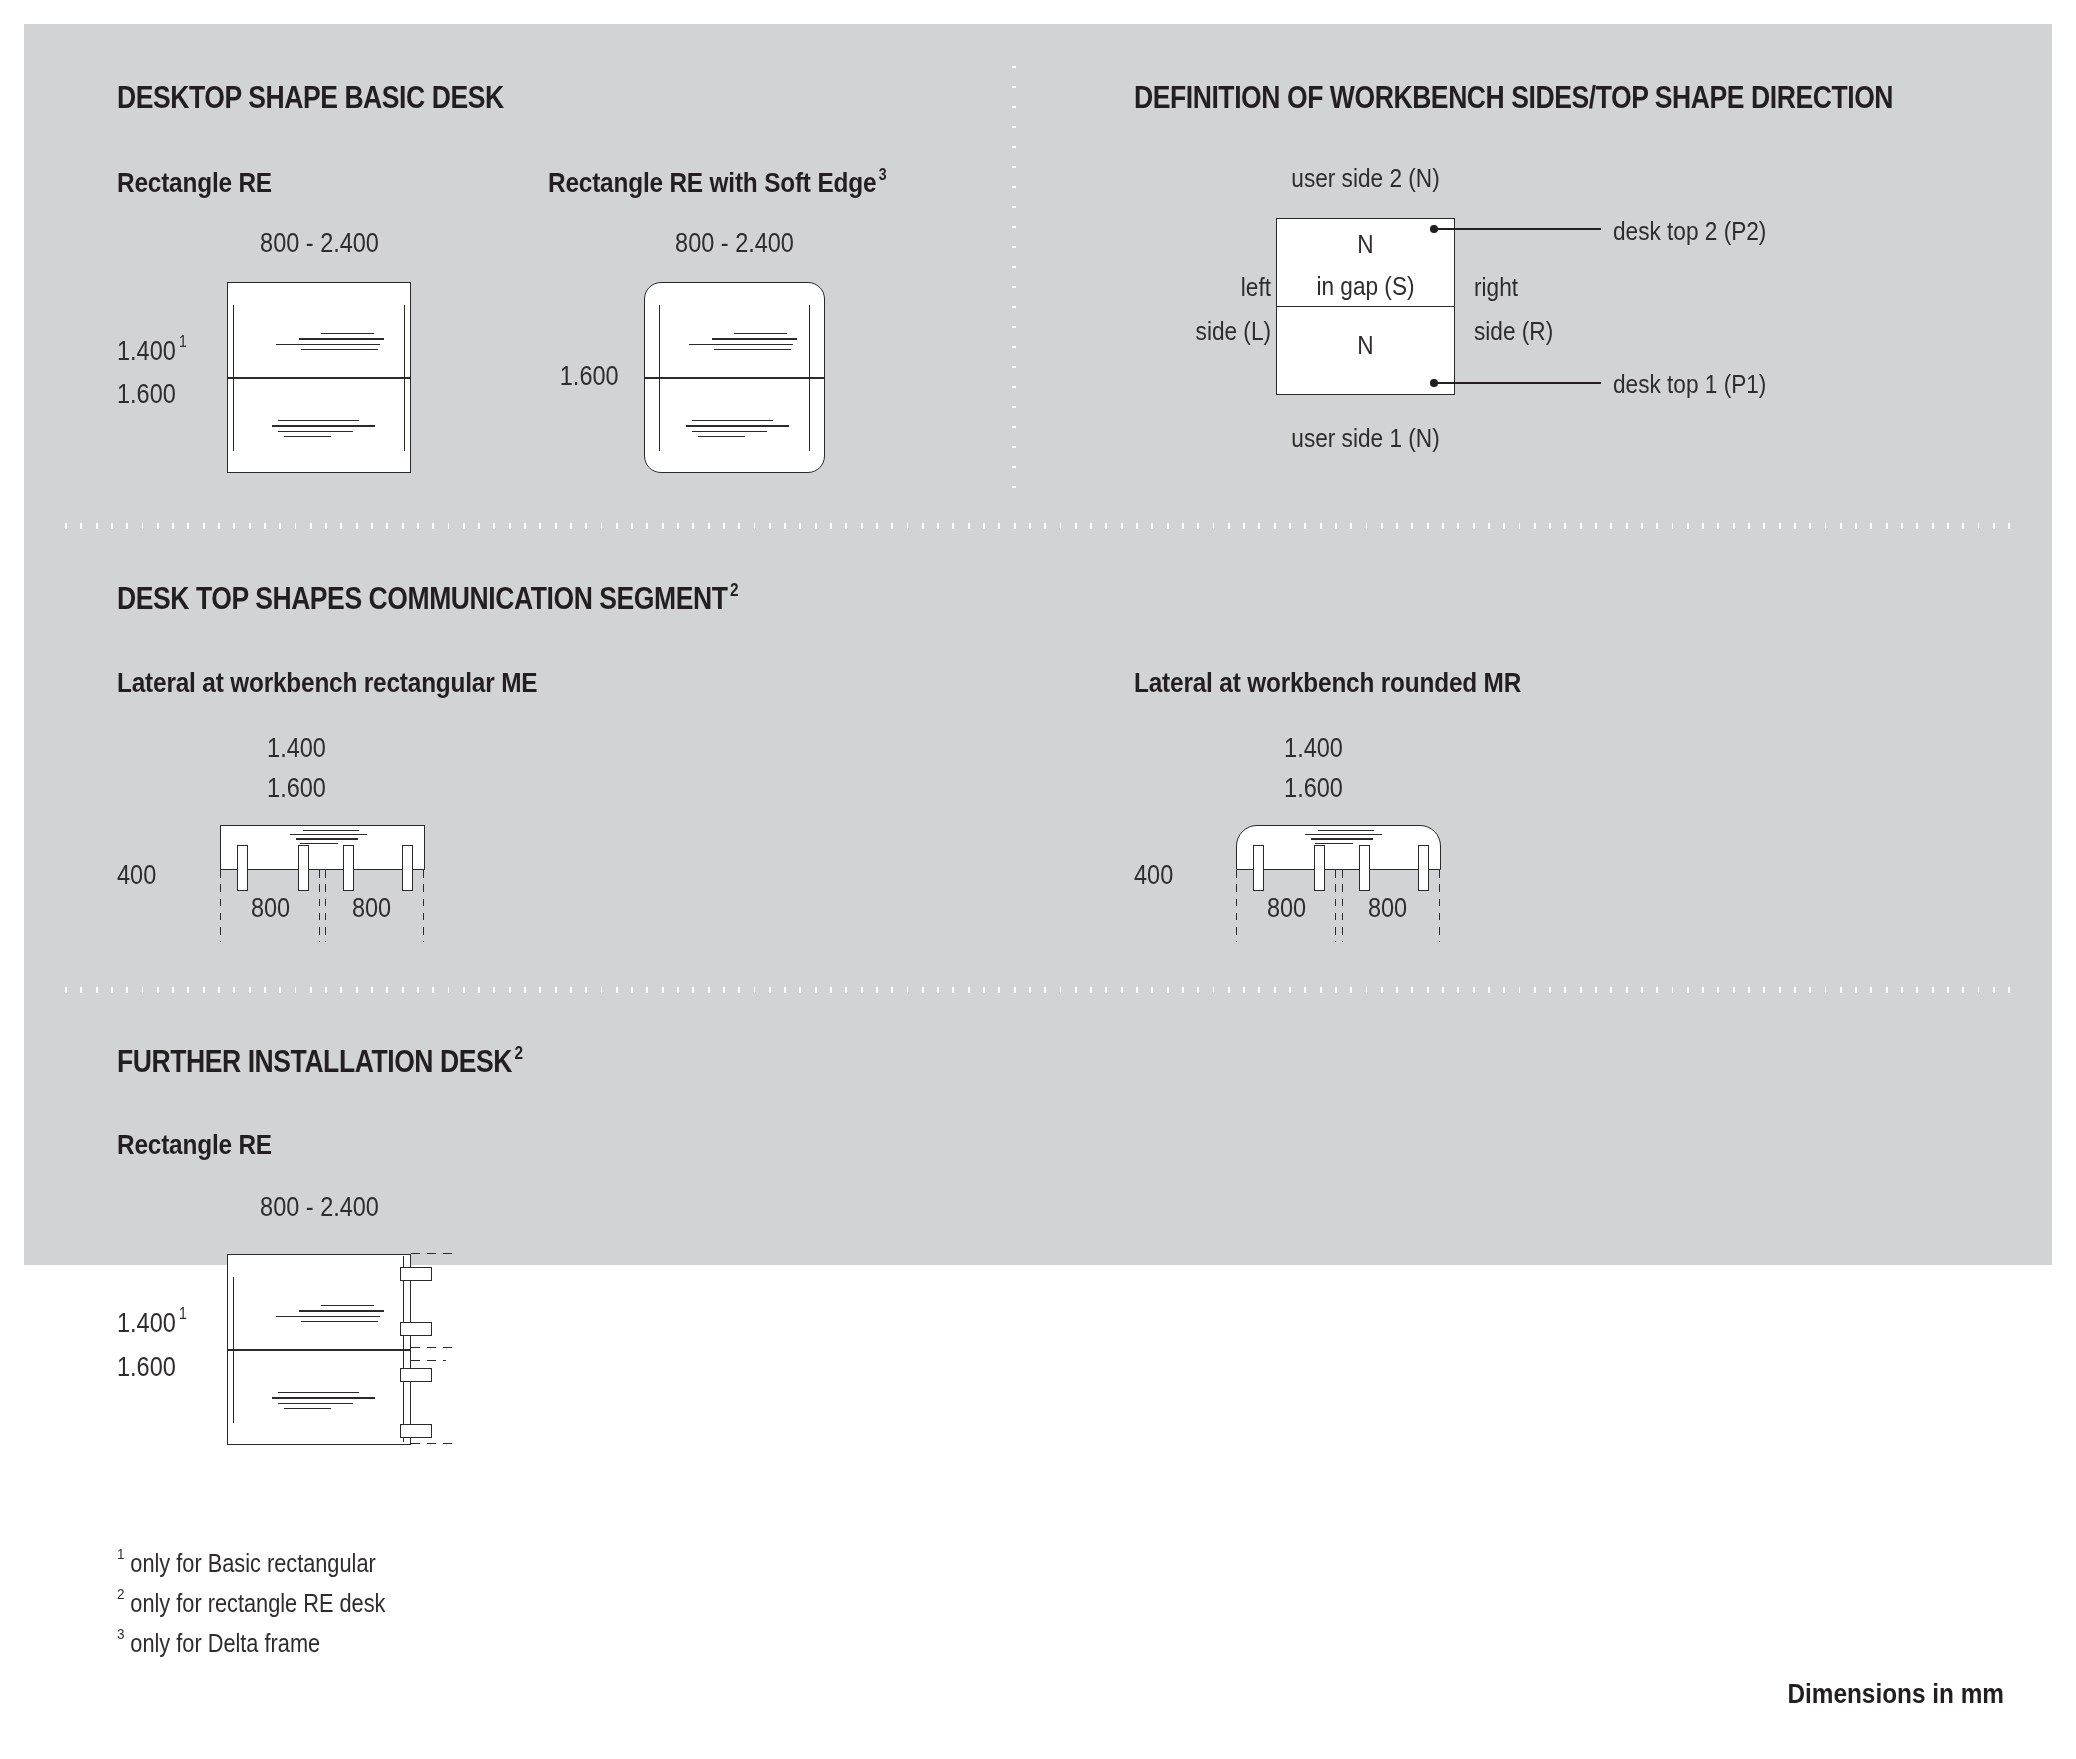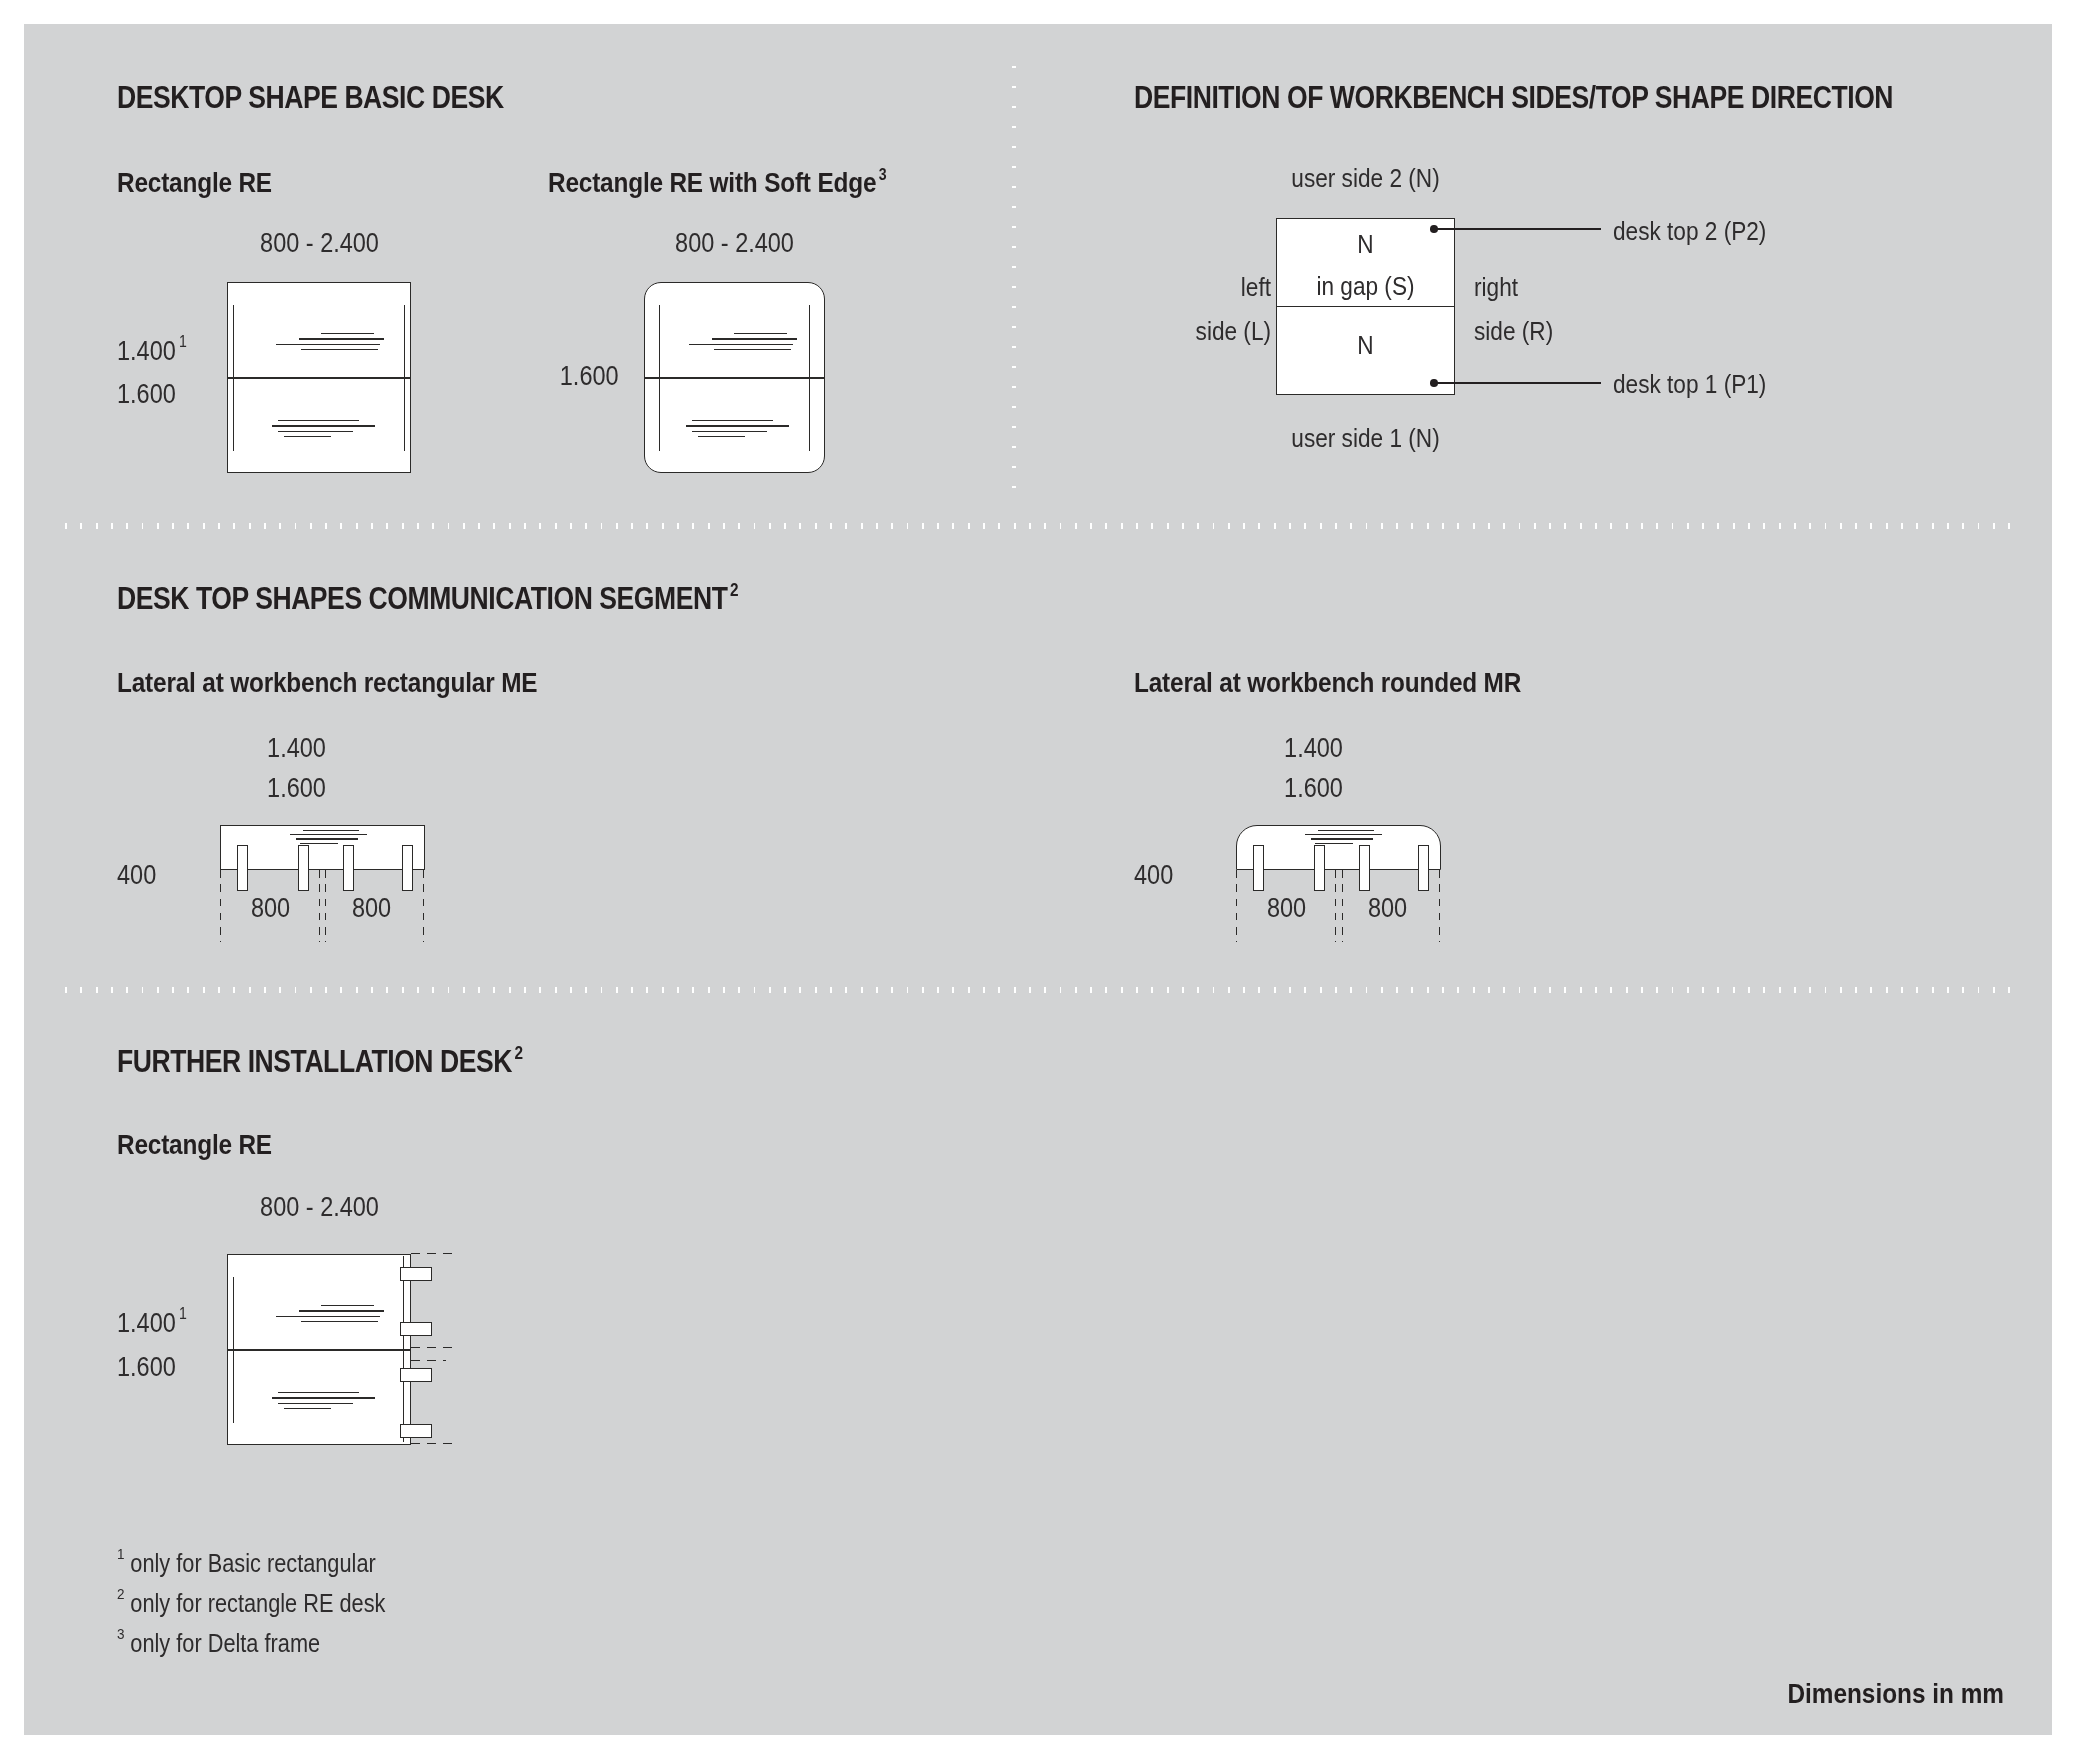--- a/index.html
+++ b/index.html
@@ -1,18 +1,18 @@
 <!DOCTYPE html>
 <html style="font-size:7.6px"><head>
 <meta charset="utf-8">
 <style>
   html,body{margin:0;padding:0;background:#fff;}
   .page{position:relative;width:2077px;height:1759px;background:#ffffff;overflow:hidden;
         font-family:"Liberation Sans","DejaVu Sans",sans-serif;color:#231f20;}
-  .panel{position:absolute;left:24px;top:24px;width:2028px;height:1711px;background:#d2d3d4;}
+  .panel{position:absolute;left:24px;top:24px;width:2028px;height:1241px;background:#d2d3d4;}
   .abs{position:absolute;}
   .cond{transform:scaleX(0.87);}
   .ol{transform-origin:0 50%;}
   .oc{transform-origin:50% 50%;}
   .or{transform-origin:100% 50%;}
   .h1{font-size:30.5px;font-weight:bold;letter-spacing:-0.5px;white-space:nowrap;}
   .h2{font-size:28px;font-weight:bold;letter-spacing:-0.2px;white-space:nowrap;}
   .num{font-size:27px;color:#2e2c2d;white-space:nowrap;}
   .lbl{font-size:26px;color:#2e2c2d;white-space:nowrap;}
   .foot{font-size:25px;color:#2e2c2d;white-space:nowrap;}

